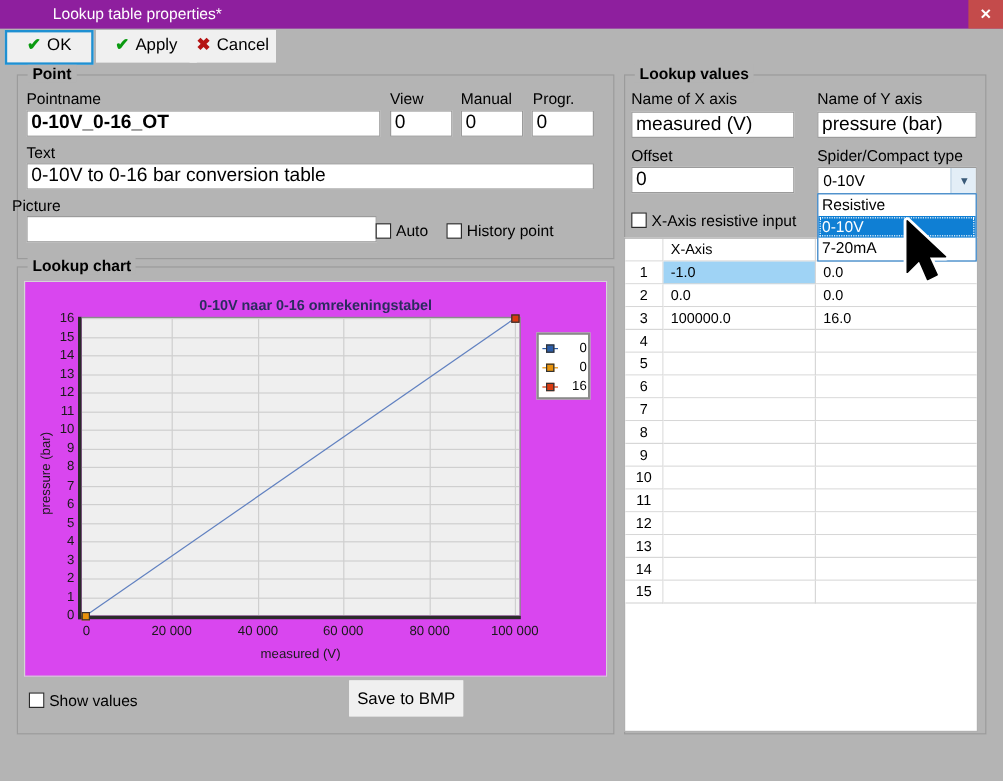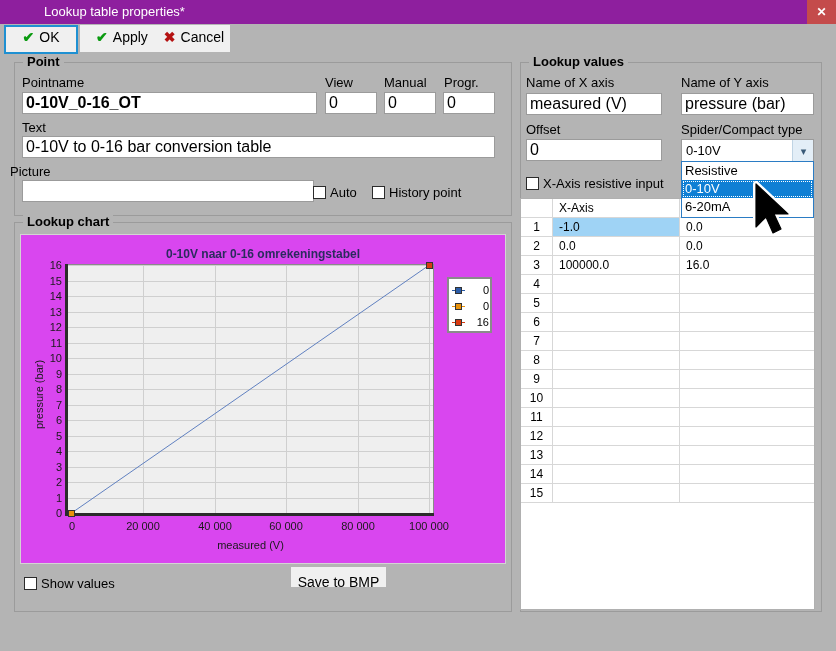--- a/index.html
+++ b/index.html
@@ -352,21 +352,21 @@
           <div class="cx"></div>
           <div class="cy"></div>
         </div>
       </div>
   </div>
 
   <div class="droplist" style="left:681px;top:161px;width:133px;height:57px;">
     <div id="drop-opts">
         <div class="dopt">Resistive</div>
         <div class="dopt sel">0-10V</div>
-        <div class="dopt">6-20mA</div>
+        <div class="dopt">7-20mA</div>
       </div>
   </div>
 
   <div class="group" style="left:14px;top:222px;width:496px;height:388px;">
     <div class="glabel">Lookup chart</div>
   </div>
 
   <div class="chartbg" style="left:20px;top:234px;width:484px;height:328px;">
     <div class="charttitle" style="left:0;top:12px;">0-10V naar 0-16 omrekeningstabel</div>
     <div id="chart-inner" style="position:absolute;left:0;top:0;width:100%;height:100%;">
@@ -435,21 +435,21 @@
         <div class="legrow" style="left: 450px; top: 64px; width: 18px; text-align: right;">0</div>
         <div class="legdash" style="left: 431px; top: 87px; background: rgb(217, 58, 16);"></div>
         <div class="legswatch" style="left: 434px; top: 84px; background: rgb(217, 58, 16); border: 1px solid rgb(51, 51, 51);"></div>
         <div class="legrow" style="left: 450px; top: 80px; width: 18px; text-align: right;">16</div>
       </div>
   </div>
 
   <div class="cbwrap" style="left:24px;top:576px;">
     <span class="cbox"></span><span class="cbtxt">Show values</span>
   </div>
-  <div class="pbtn" style="left:291px;top:567px;width:95px;height:20px;line-height:28px;">Save to BMP</div>
+  <div class="pbtn" style="left:291px;top:567px;width:95px;height:30px;line-height:28px;">Save to BMP</div>
 
   <svg class="cursor" style="left:752px;top:181px;" width="46" height="58" viewBox="0 0 46 58">
     <path d="M4 3 L4 46 L14 36 L21 52 L29 48 L22 33 L36 33 Z" fill="#ffffff" stroke="#ffffff" stroke-width="6" stroke-linejoin="round"></path>
     <path d="M4 3 L4 46 L14 36 L21 52 L29 48 L22 33 L36 33 Z" fill="#000000" stroke="#000000" stroke-width="1.2" stroke-linejoin="round"></path>
   </svg>
 
 
 </div>
 
 </body></html>

